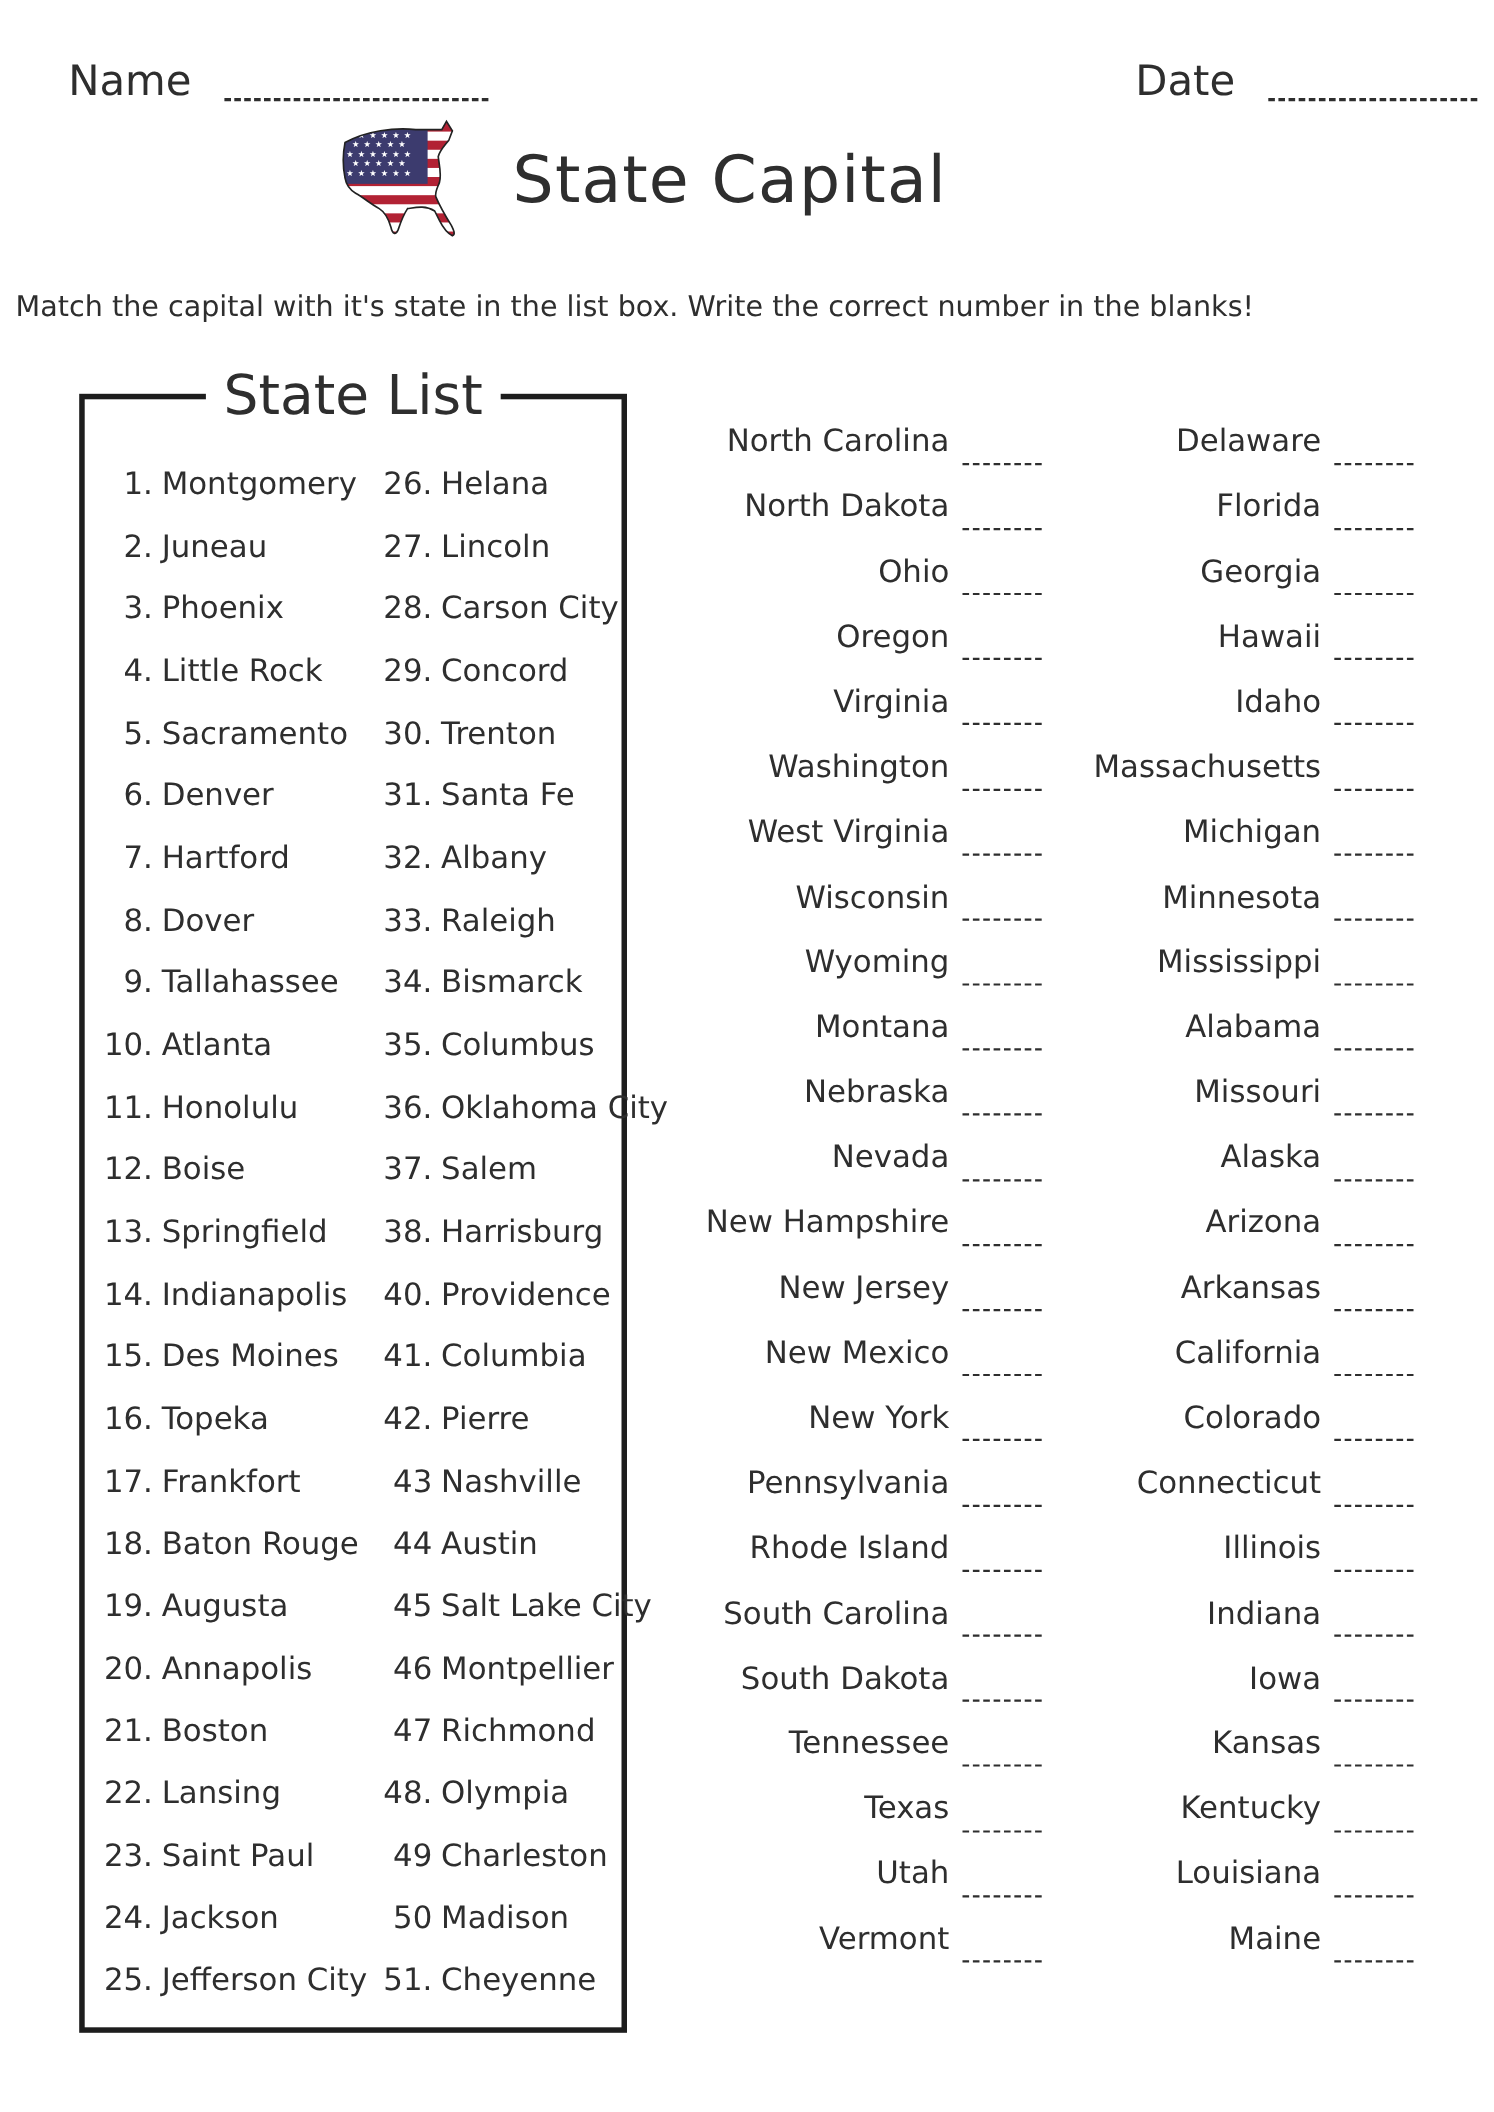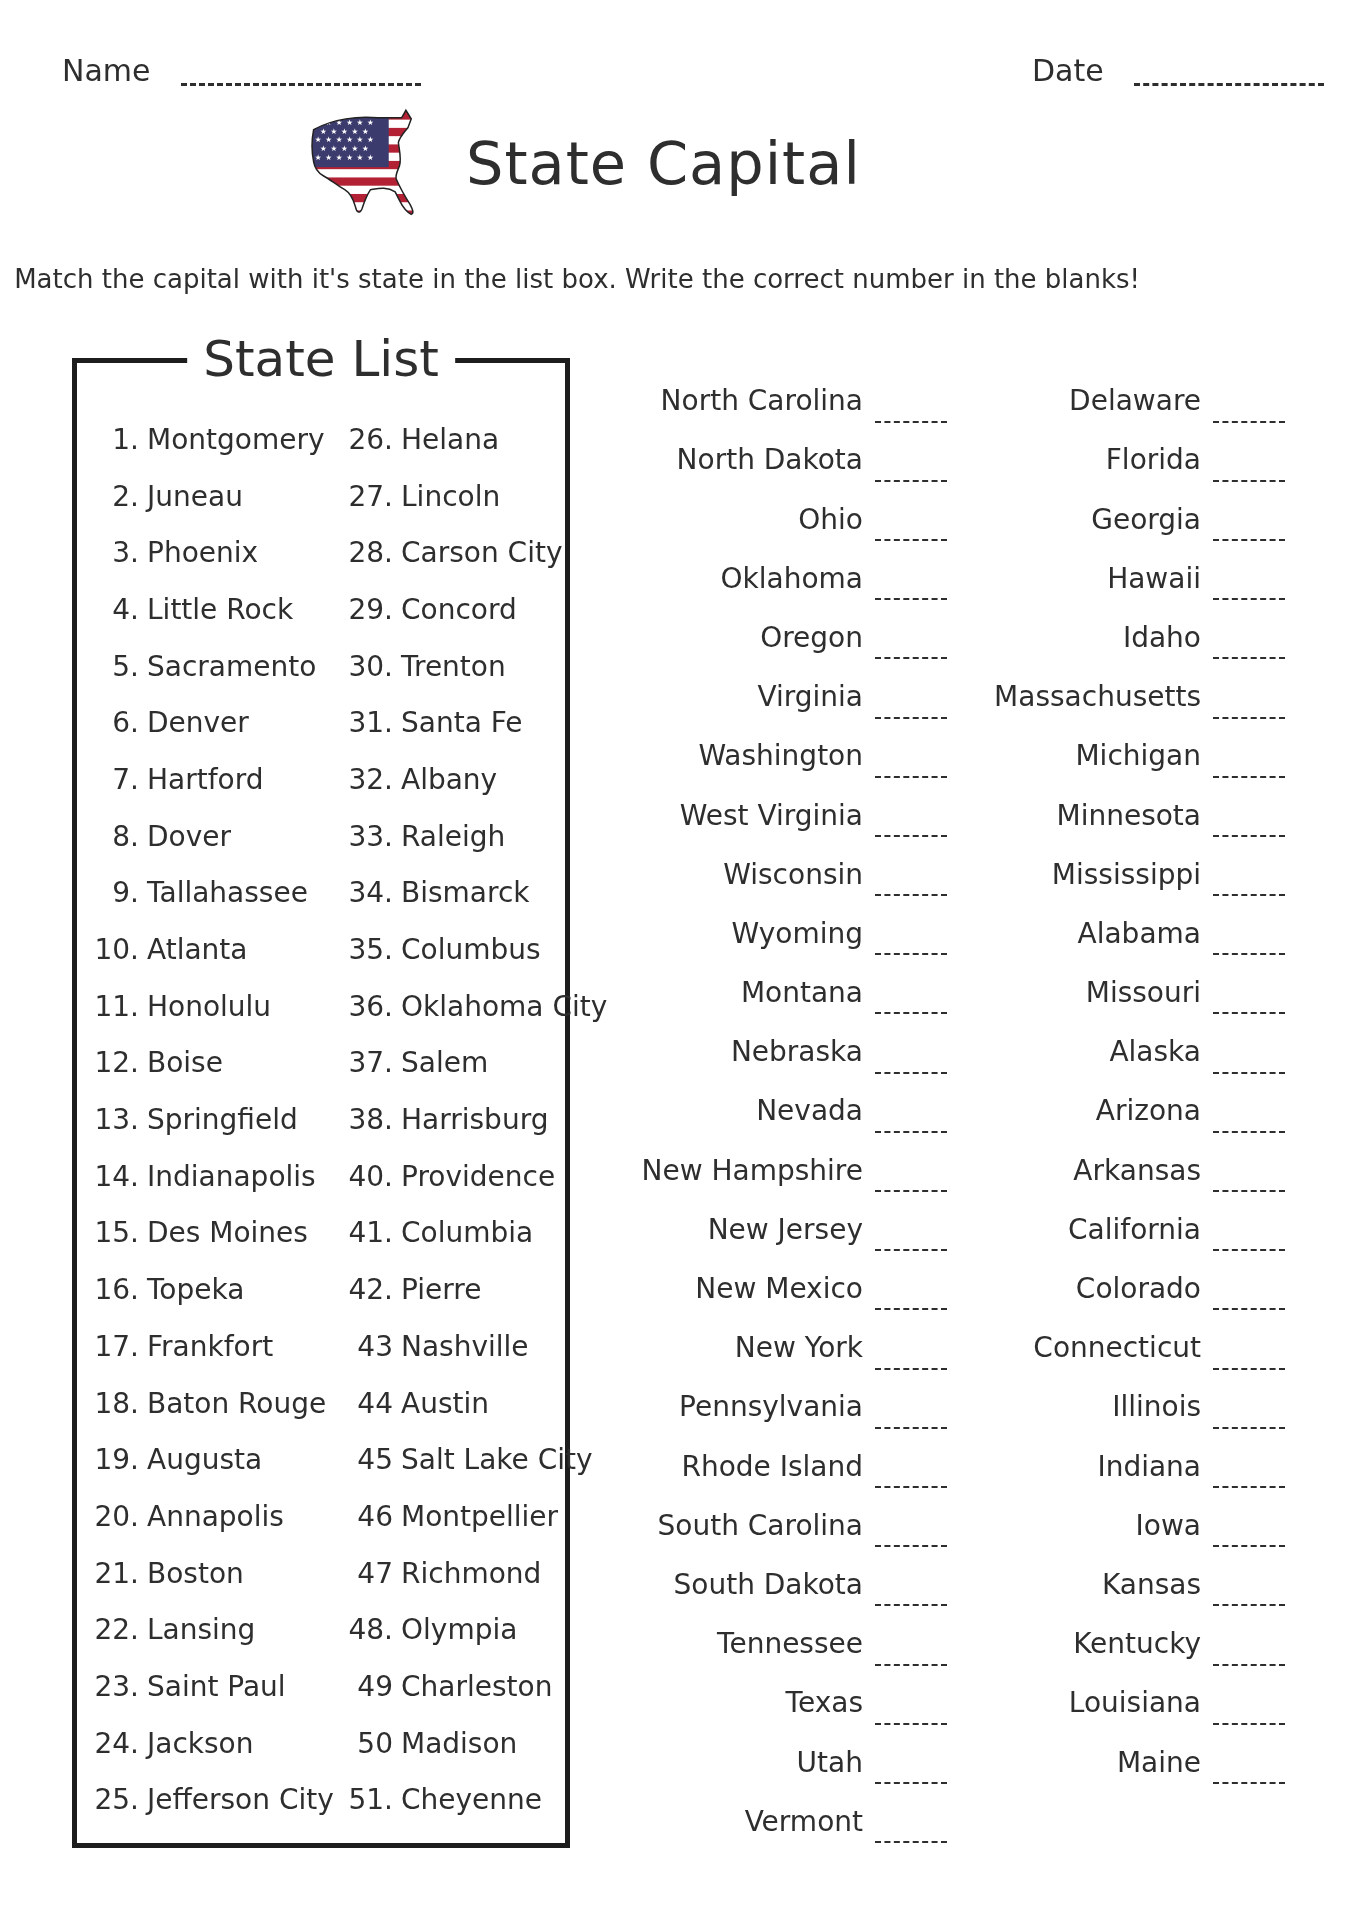--- a/index.html
+++ b/index.html
@@ -5,21 +5,21 @@
   *{margin:0;padding:0;box-sizing:border-box}
   html,body{background:#fff}
   body{
     width:1358px;height:1920px;
     font-family:"DejaVu Sans","Liberation Sans",sans-serif;
     color:var(--ink,#2e2e2e);
   }
   .page{position:relative;width:1358px;height:1920px;background:#fff;overflow:hidden}
 
   
-  .hdr{position:absolute;top:54px;display:flex;align-items:flex-end;gap:30px;font-size:30px;line-height:1}
+  .hdr{position:absolute;top:54px;display:flex;align-items:flex-end;gap:30px;font-size:38px;line-height:1}
   .hdr.name{left:62px}
   .hdr.date{left:1032px}
   .hdr-blank{display:inline-block;border-bottom:3px dashed var(--ink,#2e2e2e);height:32px}
   .hdr-blank.nm{width:240px}
   .hdr-blank.dt{width:190px}
 
   
   .flag{position:absolute;left:300px;top:106px;width:156px;height:118px}
   .page-title{position:absolute;left:466px;top:134px;font-size:59px;letter-spacing:1px;line-height:1;white-space:nowrap}
   .instruction{position:absolute;left:0;top:264px;width:1140px;text-align:right;font-size:26px}
@@ -319,24 +319,20 @@
       </div>
       <div class="state-row">
         <span class="state-label">North Dakota</span>
         <span class="state-blank"></span>
       </div>
       <div class="state-row">
         <span class="state-label">Ohio</span>
         <span class="state-blank"></span>
       </div>
       <div class="state-row">
-        <span class="state-label">Oklahoma</span>
-        <span class="state-blank"></span>
-      </div>
-      <div class="state-row">
         <span class="state-label">Oregon</span>
         <span class="state-blank"></span>
       </div>
       <div class="state-row">
         <span class="state-label">Virginia</span>
         <span class="state-blank"></span>
       </div>
       <div class="state-row">
         <span class="state-label">Washington</span>
         <span class="state-blank"></span>

